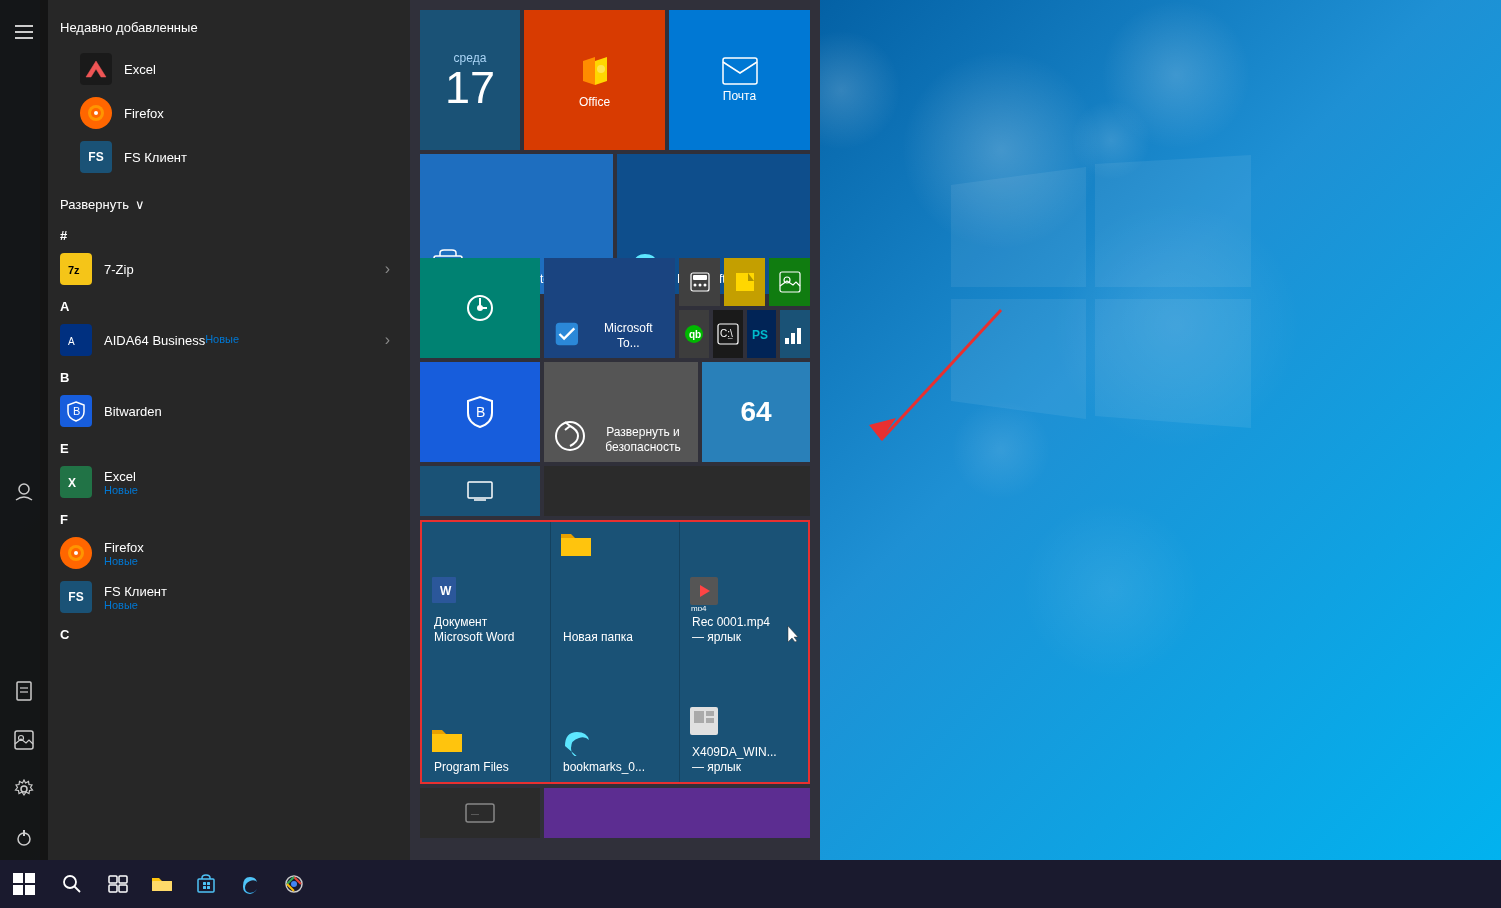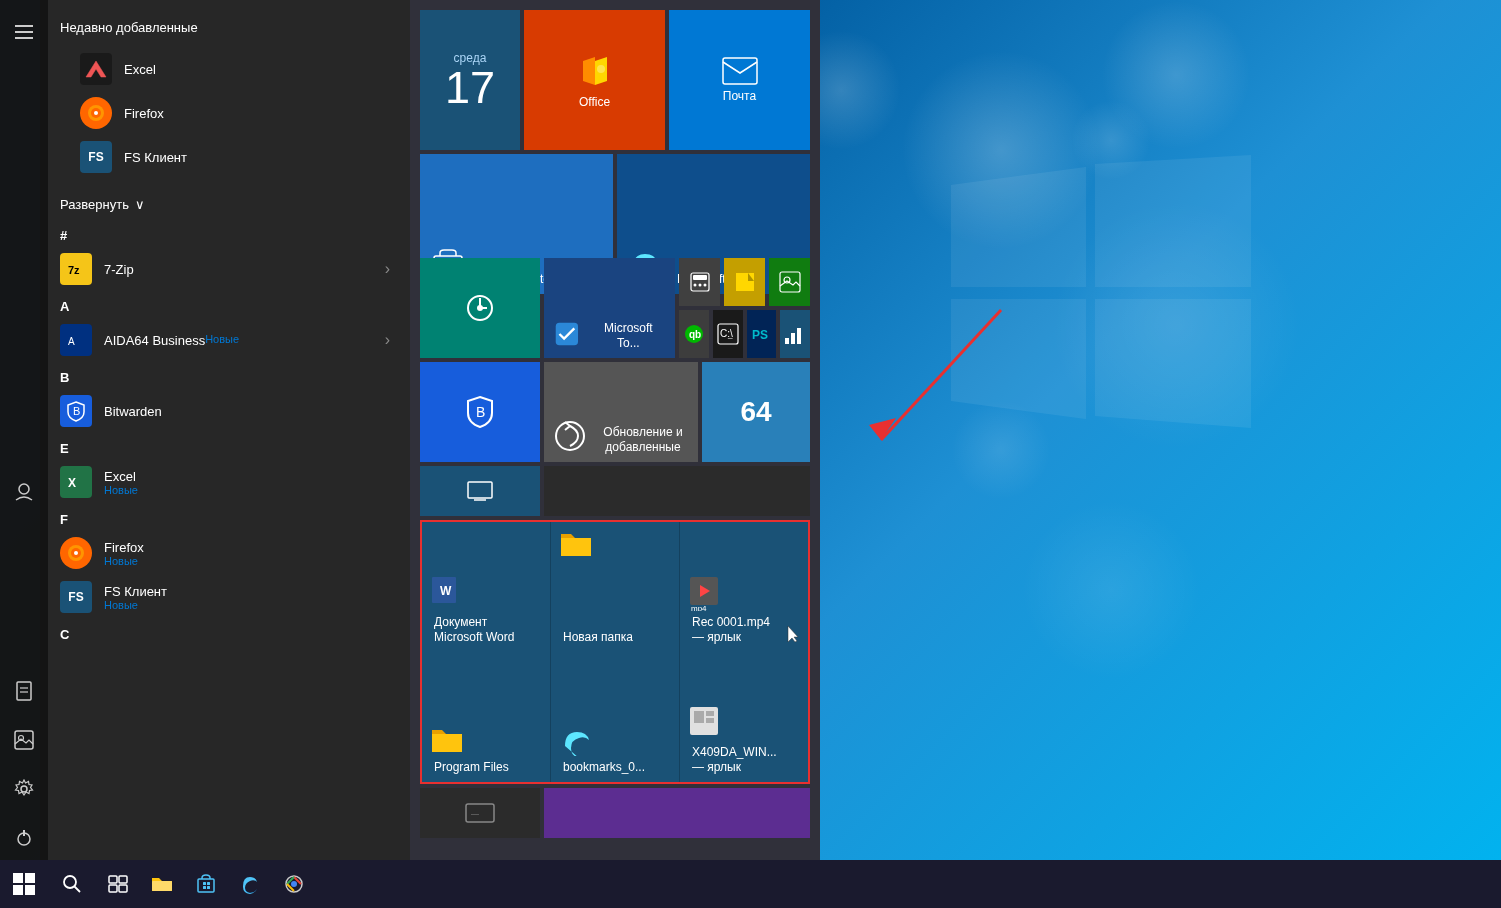--- a/index.html
+++ b/index.html
@@ -611,21 +611,21 @@
             <path d="M15 2 L27 6 L27 18 Q27 28 15 32 Q3 28 3 18 L3 6 Z" fill="none" stroke="#fff" stroke-width="2"></path>
             <text x="11" y="22" font-size="14" fill="#fff">B</text>
           </svg>
       </div>
       <div class="tile bg-gray" style="flex:2; flex-direction:row; justify-content:flex-start; padding:8px; align-items:flex-end; gap:8px;">
         <svg width="36" height="36" viewBox="0 0 36 36" style="flex-shrink:0;">
           <circle cx="18" cy="18" r="14" fill="none" stroke="#fff" stroke-width="2"></circle>
           <path d="M18 8 Q26 12 26 18 Q26 24 18 28" fill="none" stroke="#fff" stroke-width="2"></path>
           <path d="M13 4 L18 8 L13 12" fill="none" stroke="#fff" stroke-width="2"></path>
         </svg>
-        <span class="tile-label">Обновление и добавленные</span>
+        <span class="tile-label">Развернуть и безопасность</span>
       </div>
       <div class="col-stack" style="width:108px; flex-shrink:0;">
         <div class="tile bg-lightblue" style="flex:1;">
           <span style="font-size:28px; font-weight:bold; color:#fff;">64</span>
         </div>
       </div>
     </div>
 
     <div class="row-section" style="height:50px;">
       <div class="tile bg-blue" style="width:120px; flex-shrink:0;">

